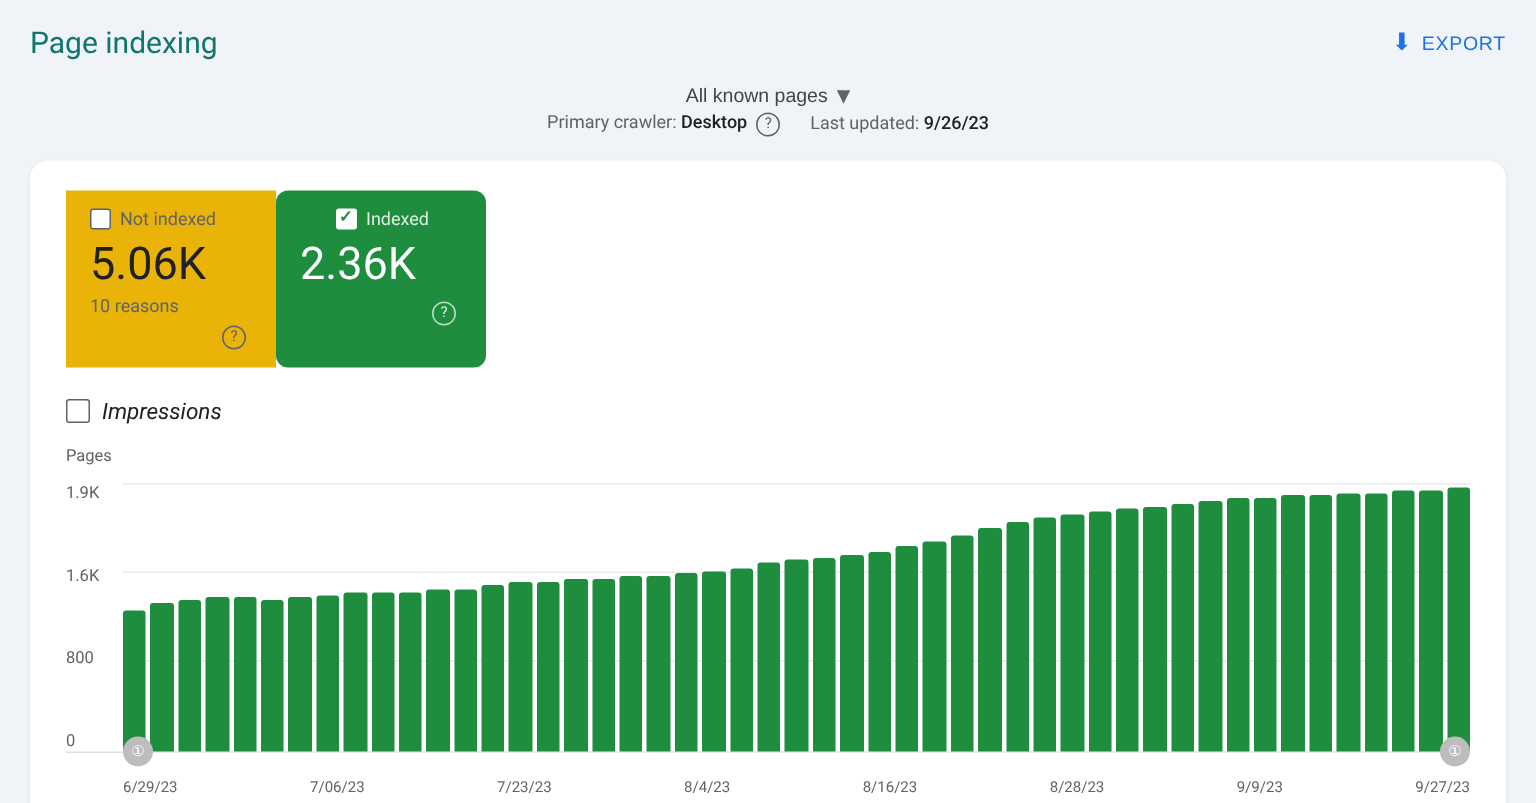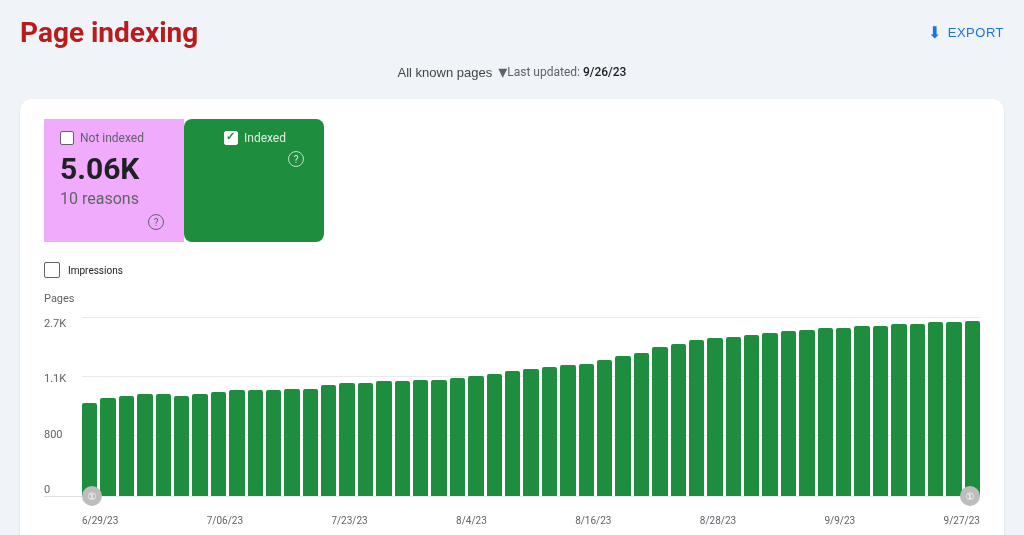--- a/index.html
+++ b/index.html
@@ -15,45 +15,46 @@
       max-width: 1024px;
       margin: 0 auto;
     }
     .header {
       display: flex;
       align-items: center;
       justify-content: space-between;
       margin-bottom: 12px;
     }
     .page-title {
-      font-size: 28px;
-      font-weight: 700;
-      color: #b91c1c;
+      font-size: 20px;
+      font-weight: 400;
+      color: #0f766e;
     }
     .export-btn {
       display: flex;
       align-items: center;
       gap: 6px;
       font-size: 13px;
       font-weight: 500;
       color: #1a73e8;
       background: none;
       border: none;
       cursor: pointer;
       letter-spacing: 0.5px;
       text-transform: uppercase;
     }
     .export-icon {
       font-size: 16px;
     }
     .filter-bar {
       display: flex;
       align-items: center;
-      justify-content: center;
+      justify-content: space-between;
       margin-bottom: 16px;
+      flex-direction: column;
     }
     .filter-dropdown {
       display: flex;
       align-items: center;
       gap: 6px;
       cursor: pointer;
       color: #444;
       font-size: 13px;
       border: none;
       background: none;
@@ -96,21 +97,21 @@
       display: flex;
       gap: 0;
       margin-bottom: 20px;
       align-items: stretch;
     }
     .stat-box {
       padding: 12px 20px 12px 16px;
       min-width: 140px;
     }
     .stat-box.not-indexed {
-      background: #f0abfc;
+      background: #eab308;
     }
     .stat-box.indexed {
       background: #1e8e3e;
       border-radius: 8px;
       color: #fff;
     }
     .stat-header {
       display: flex;
       align-items: center;
       gap: 6px;
@@ -139,29 +140,29 @@
       content: '✓';
       position: absolute;
       top: -2px;
       left: 1px;
       font-size: 11px;
       color: #1e8e3e;
       font-weight: bold;
     }
     .stat-value {
       font-size: 30px;
-      font-weight: 700;
+      font-weight: 400;
       line-height: 1.2;
       color: #202124;
     }
     .stat-box.indexed .stat-value {
       color: #fff;
     }
     .stat-sub {
-      font-size: 16px;
+      font-size: 12px;
       color: #5f6368;
       margin-top: 2px;
     }
     .help-row {
       display: flex;
       justify-content: flex-end;
       margin-top: 6px;
     }
     .impressions-row {
       display: flex;
@@ -170,22 +171,23 @@
       margin-bottom: 14px;
     }
     .impressions-checkbox {
       width: 16px;
       height: 16px;
       border: 1.5px solid #5f6368;
       display: inline-block;
       border-radius: 2px;
     }
     .impressions-label {
-      font-size: 10px;
+      font-size: 15px;
       color: #202124;
+      font-style: italic;
     }
     .chart-area {
       position: relative;
     }
     .y-axis-label {
       font-size: 11px;
       color: #5f6368;
       margin-bottom: 12px;
     }
     .chart-wrap {
@@ -289,20 +291,25 @@
       <span>EXPORT</span>
     </button>
   </div>
 
   <div class="filter-bar">
     <button class="filter-dropdown">
       <span>All known pages</span>
       <span class="chevron">▾</span>
     </button>
     <div class="meta-info">
+      <span>
+        <span>Primary crawler:</span>
+        <strong>Desktop</strong>
+        <span class="help-icon">?</span>
+      </span>
       <span>
         <span>Last updated:</span>
         <strong>9/26/23</strong>
       </span>
     </div>
   </div>
 
   <div class="main-card">
     <div class="stats-row">
       <div class="stat-box not-indexed">
@@ -314,37 +321,38 @@
         <div class="stat-sub">10 reasons</div>
         <div class="help-row">
           <span class="help-icon">?</span>
         </div>
       </div>
       <div class="stat-box indexed">
         <div class="stat-header">
           <span class="checkbox-icon checked"></span>
           <span>Indexed</span>
         </div>
+        <div class="stat-value">2.36K</div>
         <div class="help-row">
           <span class="help-icon" style="border-color: rgba(255,255,255,0.7); color: rgba(255,255,255,0.85);">?</span>
         </div>
       </div>
     </div>
 
     <div class="impressions-row">
       <span class="impressions-checkbox"></span>
       <span class="impressions-label">Impressions</span>
     </div>
 
     <div class="chart-area">
       <div class="y-axis-label">Pages</div>
       <div class="chart-wrap">
         <div class="y-labels">
-          <span>2.7K</span>
-          <span>1.1K</span>
+          <span>1.9K</span>
+          <span>1.6K</span>
           <span>800</span>
           <span>0</span>
         </div>
         <div class="bars-container" id="bars-container">
           <div class="grid-lines">
             <div class="grid-line" style="top: 0%"></div>
             <div class="grid-line" style="top: 33%"></div>
             <div class="grid-line" style="top: 66%"></div>
             <div class="grid-line" style="top: 100%"></div>
           </div>

